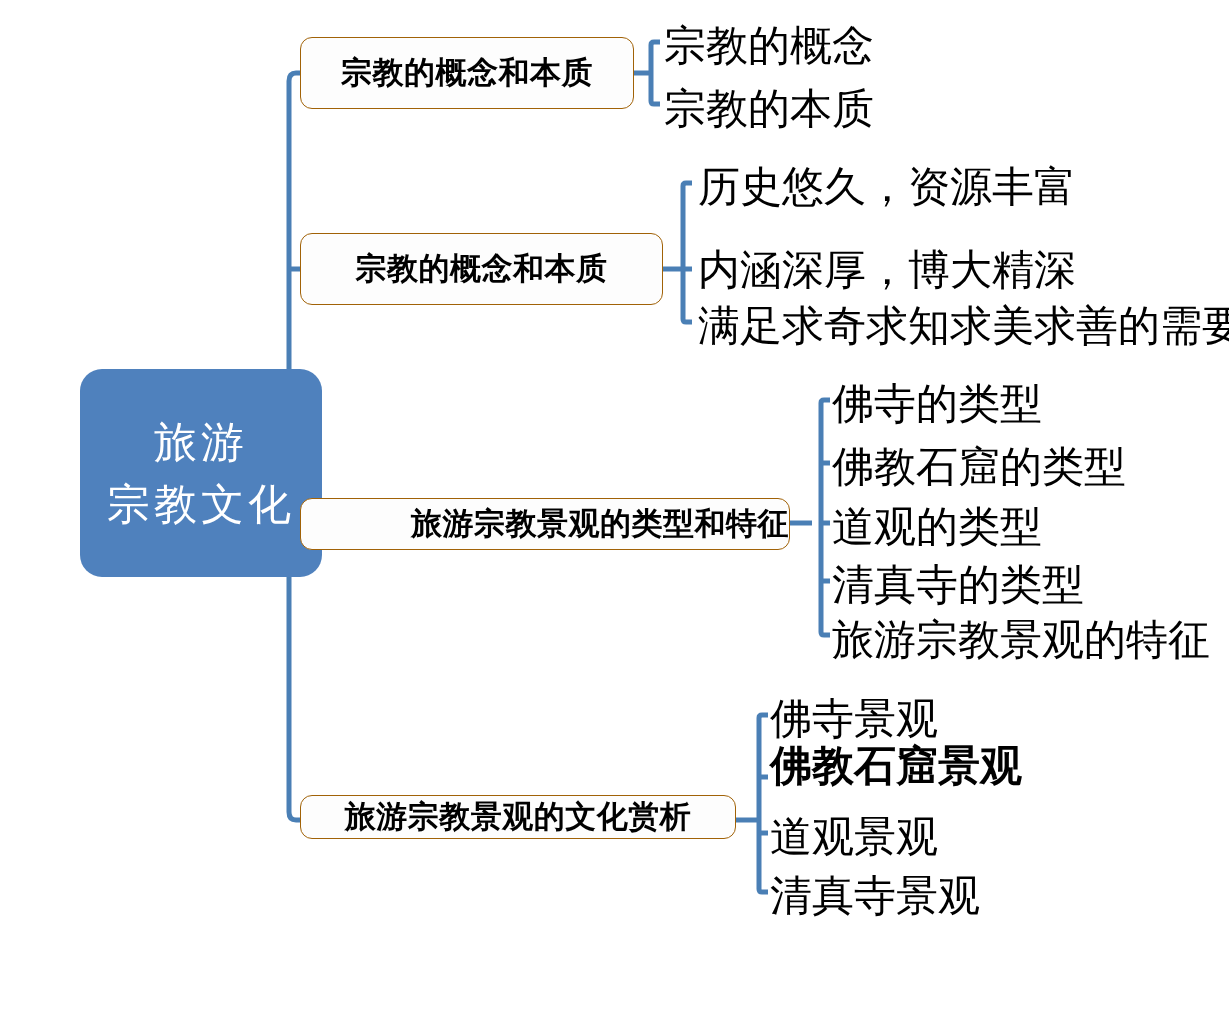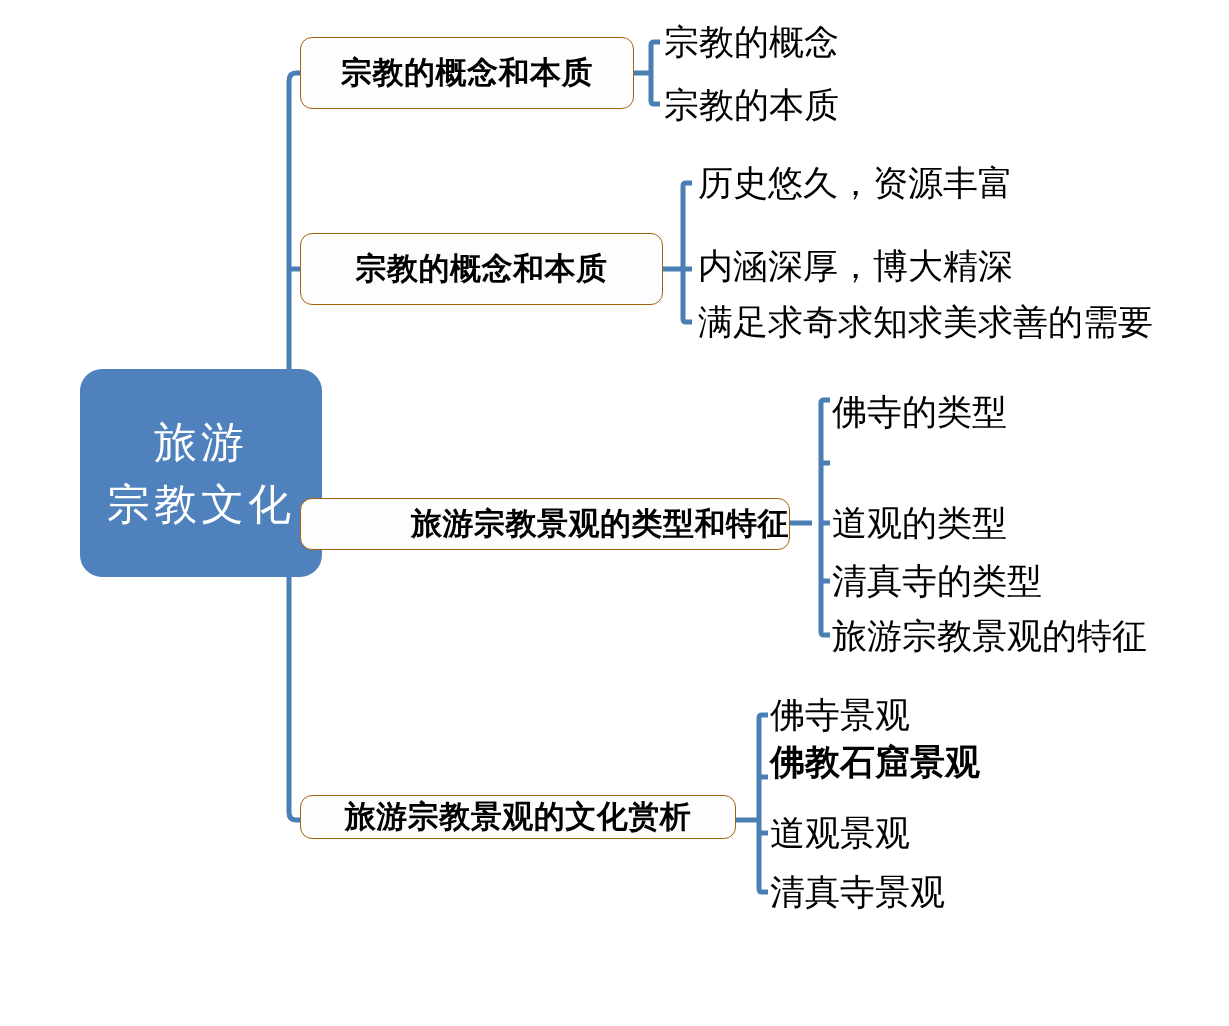--- a/index.html
+++ b/index.html
@@ -61,21 +61,21 @@
     font-size: 31px;
     color: #000000;
     letter-spacing: 0.5px;
     white-space: nowrap;
     z-index: 3;
   }
   
   .leaf {
     position: absolute;
     font-family: "Liberation Serif", "DejaVu Serif", serif;
-    font-size: 35px;
+    font-size: 42px;
     color: #000000;
     white-space: nowrap;
     line-height: 1;
     z-index: 2;
   }
 </style>
 </head>
 <body>
 
 <div id="canvas">
@@ -132,21 +132,22 @@
     <span>旅游宗教景观的文化赏析</span>
   </div>
 
   <div class="leaf" style="left:664px; top:25px;">宗教的概念</div>
   <div class="leaf" style="left:698px; top:166px;">历史悠久，资源丰富</div>
 
   <div class="leaf" style="left:664px; top:88px;">宗教的本质</div>
   <div class="leaf" style="left:698px; top:249px;">内涵深厚，博大精深</div>
   <div class="leaf" style="left:698px; top:305px;">满足求奇求知求美求善的需要</div>
 
-  <div class="leaf" style="left:832px; top:383px;margin-top:12px;">佛寺的类型</div>
+  <div class="leaf" style="left:832px; top:383px;">佛寺的类型</div>
+  <div class="leaf" style="left:832px; top:446px;">佛教石窟的类型</div>
   <div class="leaf" style="left:832px; top:506px;">道观的类型</div>
   <div class="leaf" style="left:832px; top:564px;">清真寺的类型</div>
   <div class="leaf" style="left:832px; top:619px;">旅游宗教景观的特征</div>
 
   <div class="leaf" style="left:770px; top:698px;">佛寺景观</div>
   <div class="leaf" style="left:770px; top:745px;font-weight:bold;">佛教石窟景观</div>
   <div class="leaf" style="left:770px; top:816px;">道观景观</div>
   <div class="leaf" style="left:770px; top:875px;">清真寺景观</div>
 
 </div>

